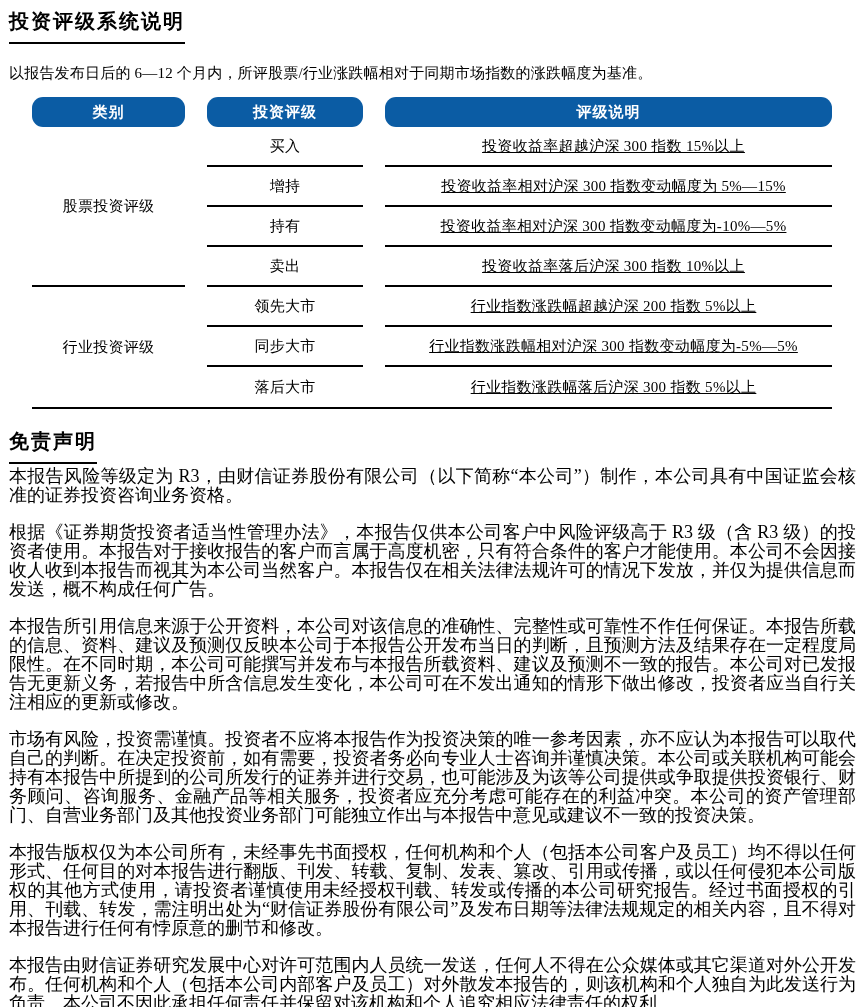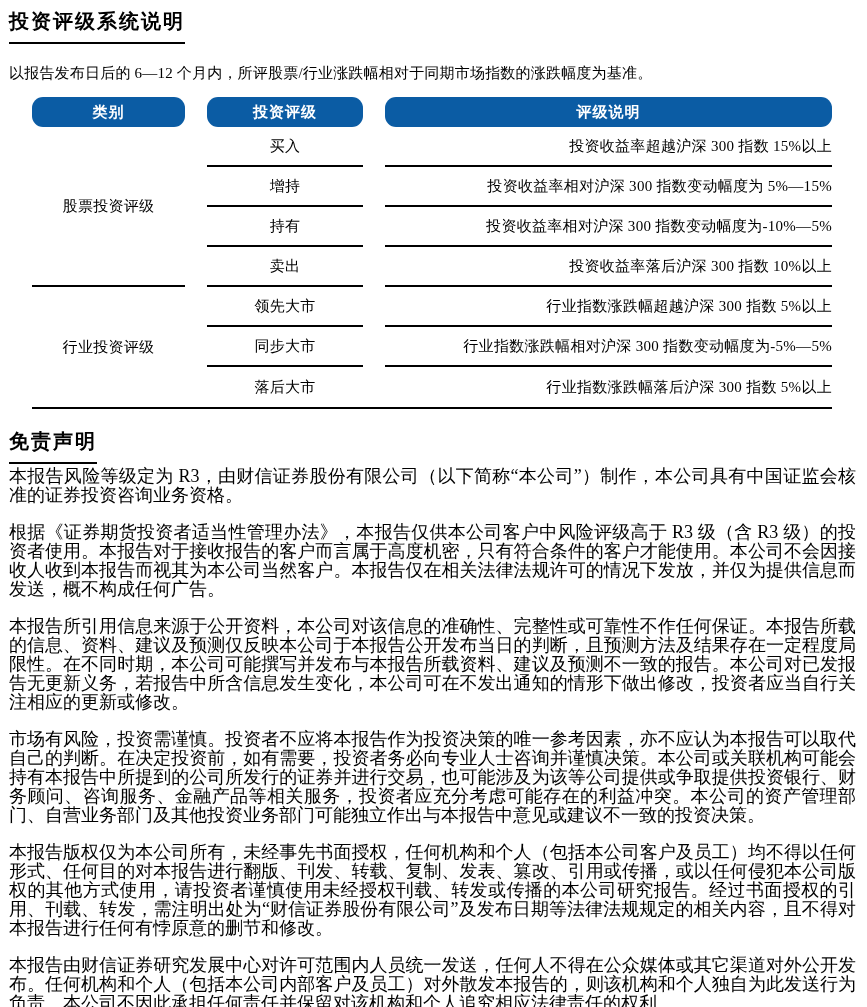--- a/index.html
+++ b/index.html
@@ -52,22 +52,23 @@
     font-size: 15px;
     border-radius: 11px;
   }
   table.rating-table td {
     height: 40px;
     text-align: center;
     vertical-align: middle;
     letter-spacing: 0.3px;
   }
   table.rating-table td.desc {
-    text-align: right;
+    text-align: center;
     padding-left: 10px;
+    text-decoration: underline;
   }
   table.rating-table .rule { border-bottom: 2px solid #000; }
   .table-bottom-rule {
     width: 800px;
     margin-left: 23px;
     border-top: 2.5px solid #000;
     height: 0;
   }
   
   .disclaimer { margin-top: 19px; }
@@ -117,21 +118,21 @@
           <td class="rule">持有</td>
           <td class="desc rule">投资收益率相对沪深 300 指数变动幅度为-10%—5%</td>
         </tr>
         <tr>
           <td class="rule">卖出</td>
           <td class="desc rule">投资收益率落后沪深 300 指数 10%以上</td>
         </tr>
         <tr>
           <td class="cat" rowspan="3">行业投资评级</td>
           <td class="rule">领先大市</td>
-          <td class="desc rule">行业指数涨跌幅超越沪深 300 指数 5%以上</td>
+          <td class="desc rule">行业指数涨跌幅超越沪深 200 指数 5%以上</td>
         </tr>
         <tr>
           <td class="rule">同步大市</td>
           <td class="desc rule">行业指数涨跌幅相对沪深 300 指数变动幅度为-5%—5%</td>
         </tr>
         <tr>
           <td>落后大市</td>
           <td class="desc">行业指数涨跌幅落后沪深 300 指数 5%以上</td>
         </tr>
       </tbody>

